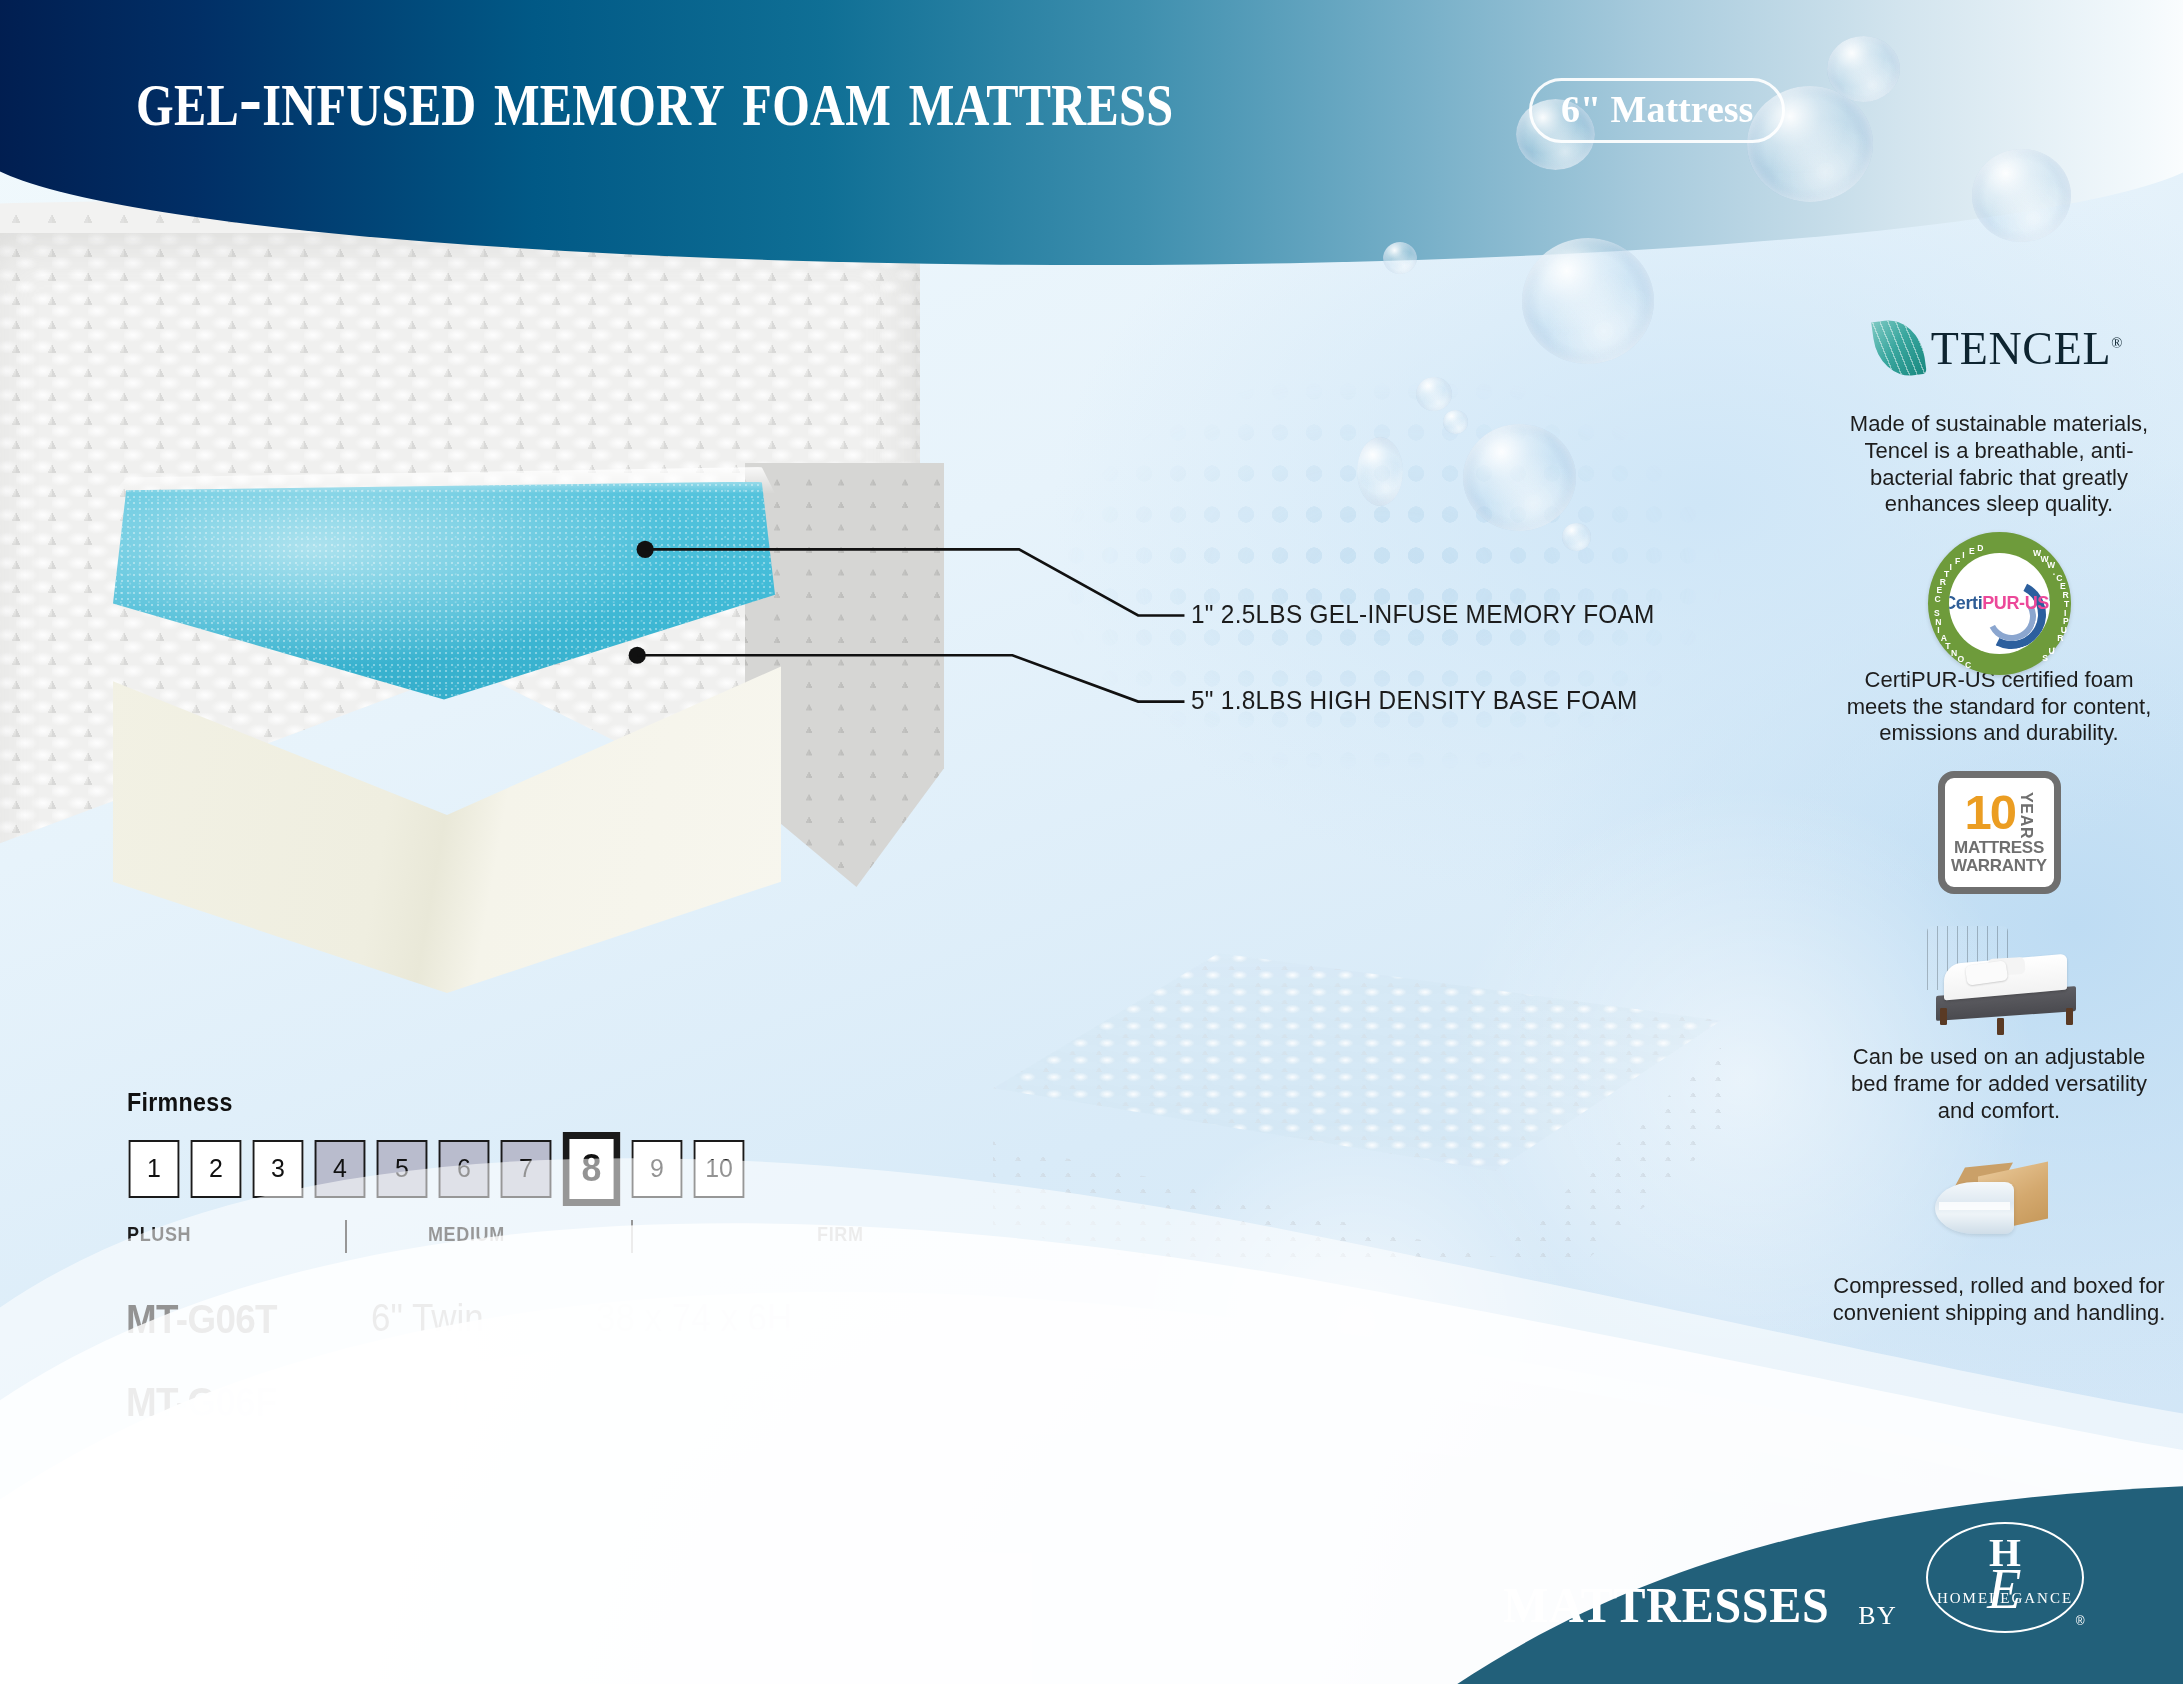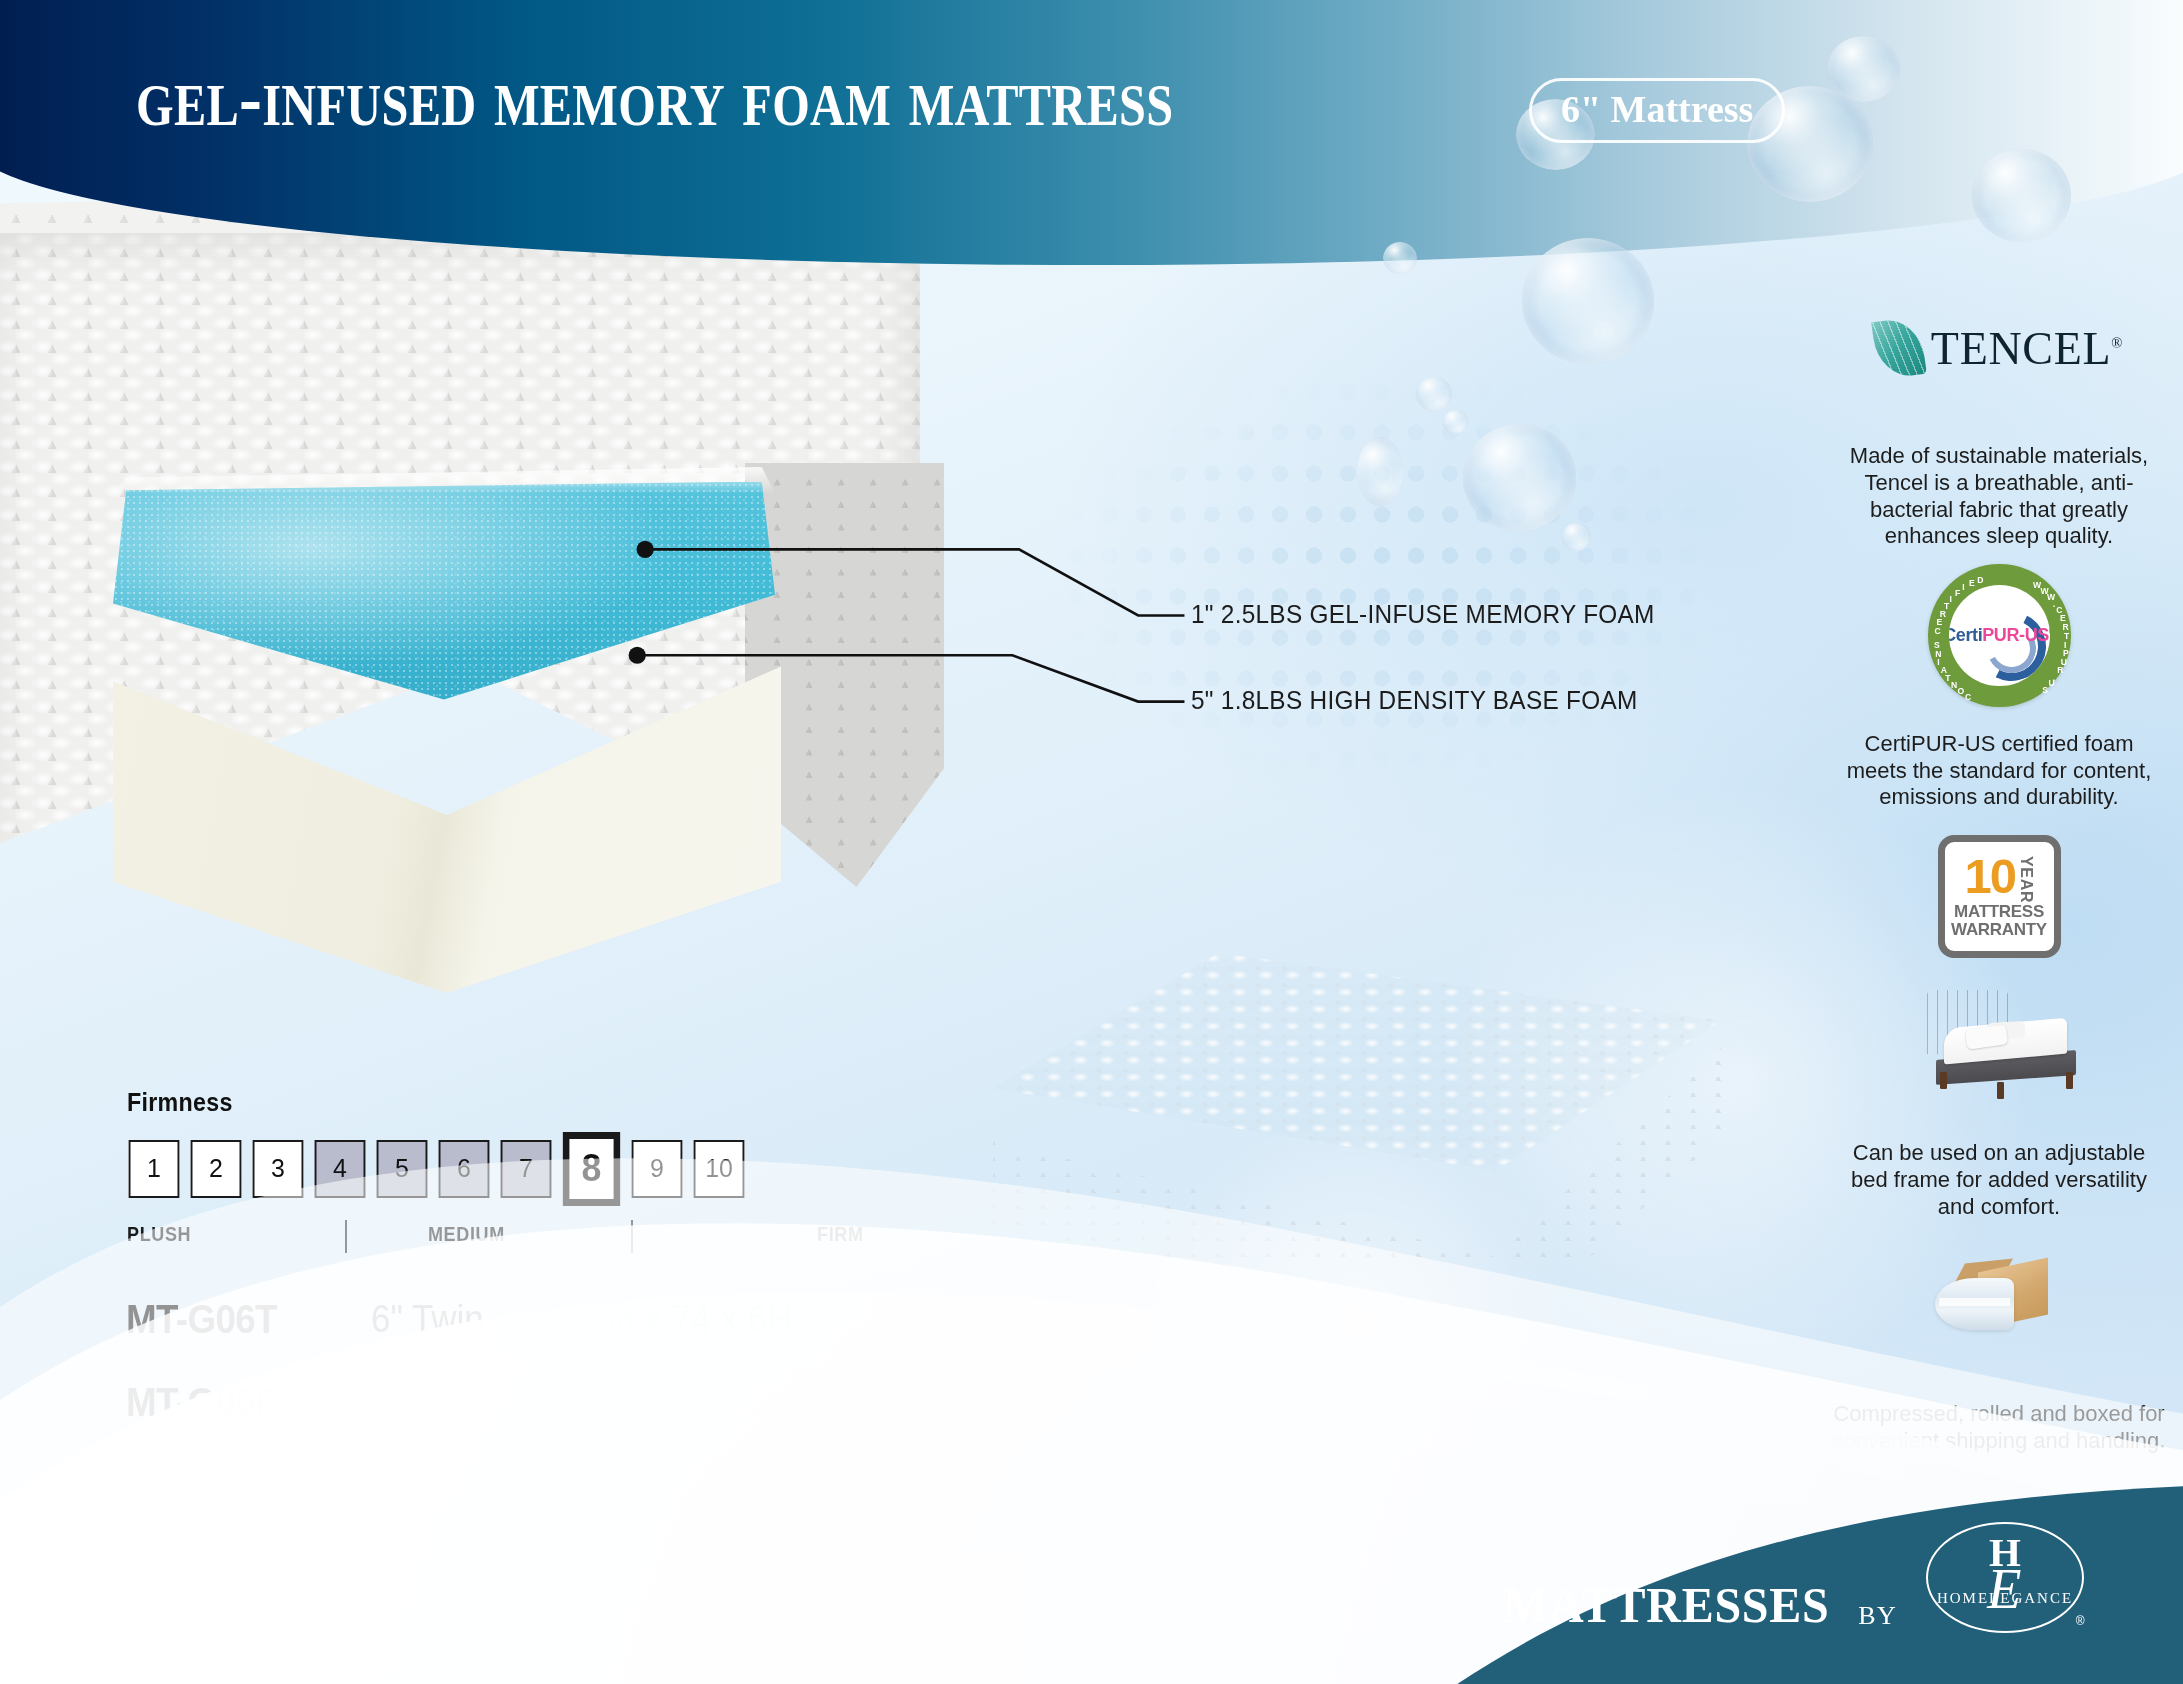--- a/index.html
+++ b/index.html
@@ -190,21 +190,21 @@
   
   .features{
     position:absolute; left:1827px; top:285px; width:344px;
   }
   .feature{ margin-bottom:22.5px; text-align:center; }
   .feature-art{
     height:126px;
     display:flex; align-items:center; justify-content:center;
   }
   .feature-text{
-    font-size:22px; line-height:1.22; color:#1d1d1d; padding:0 5.3px;margin-top:32px;
+    font-size:22px; line-height:1.22; color:#1d1d1d; padding:0 5.3px;
   }
 
   
   .tencel{ display:flex; align-items:center; justify-content:center; gap:8px; }
   .tencel-leaf{
     width:48px; height:58px;
     background:linear-gradient(135deg,#7fc9c3 0%,#3aa79f 45%,#18887f 100%);
     border-radius:0 72% 8% 72%;
     transform:rotate(-8deg);
     position:relative; overflow:hidden;
@@ -364,21 +364,21 @@
     position:relative; margin-top:17px; height:30px;
     font-size:20px; font-weight:bold; color:#1a1a1a; letter-spacing:0.7px;
   }
   .scale-legend span{ position:absolute; top:0; transform:scaleX(.9); transform-origin:left center; }
   .legend-tick{
     position:absolute; top:-2.6px; width:2px; height:33px; background:#1a1a1a;
   }
 
   
   .skus{ position:absolute; left:126px; top:1297px; }
-  .sku-row{ display:flex; align-items:center; margin-bottom:38px; }
+  .sku-row{ display:flex; align-items:flex-start; margin-bottom:38px; }
   .sku-code{
     width:245px; font-size:40px; font-weight:bold; color:#111;
     transform:scaleX(.92); transform-origin:left center; letter-spacing:-0.7px;
   }
   .sku-size{
     width:225px; font-size:38px; color:#111;
     transform:scaleX(.92); transform-origin:left center;
   }
   .sku-dims{
     font-size:38px; color:#111;

